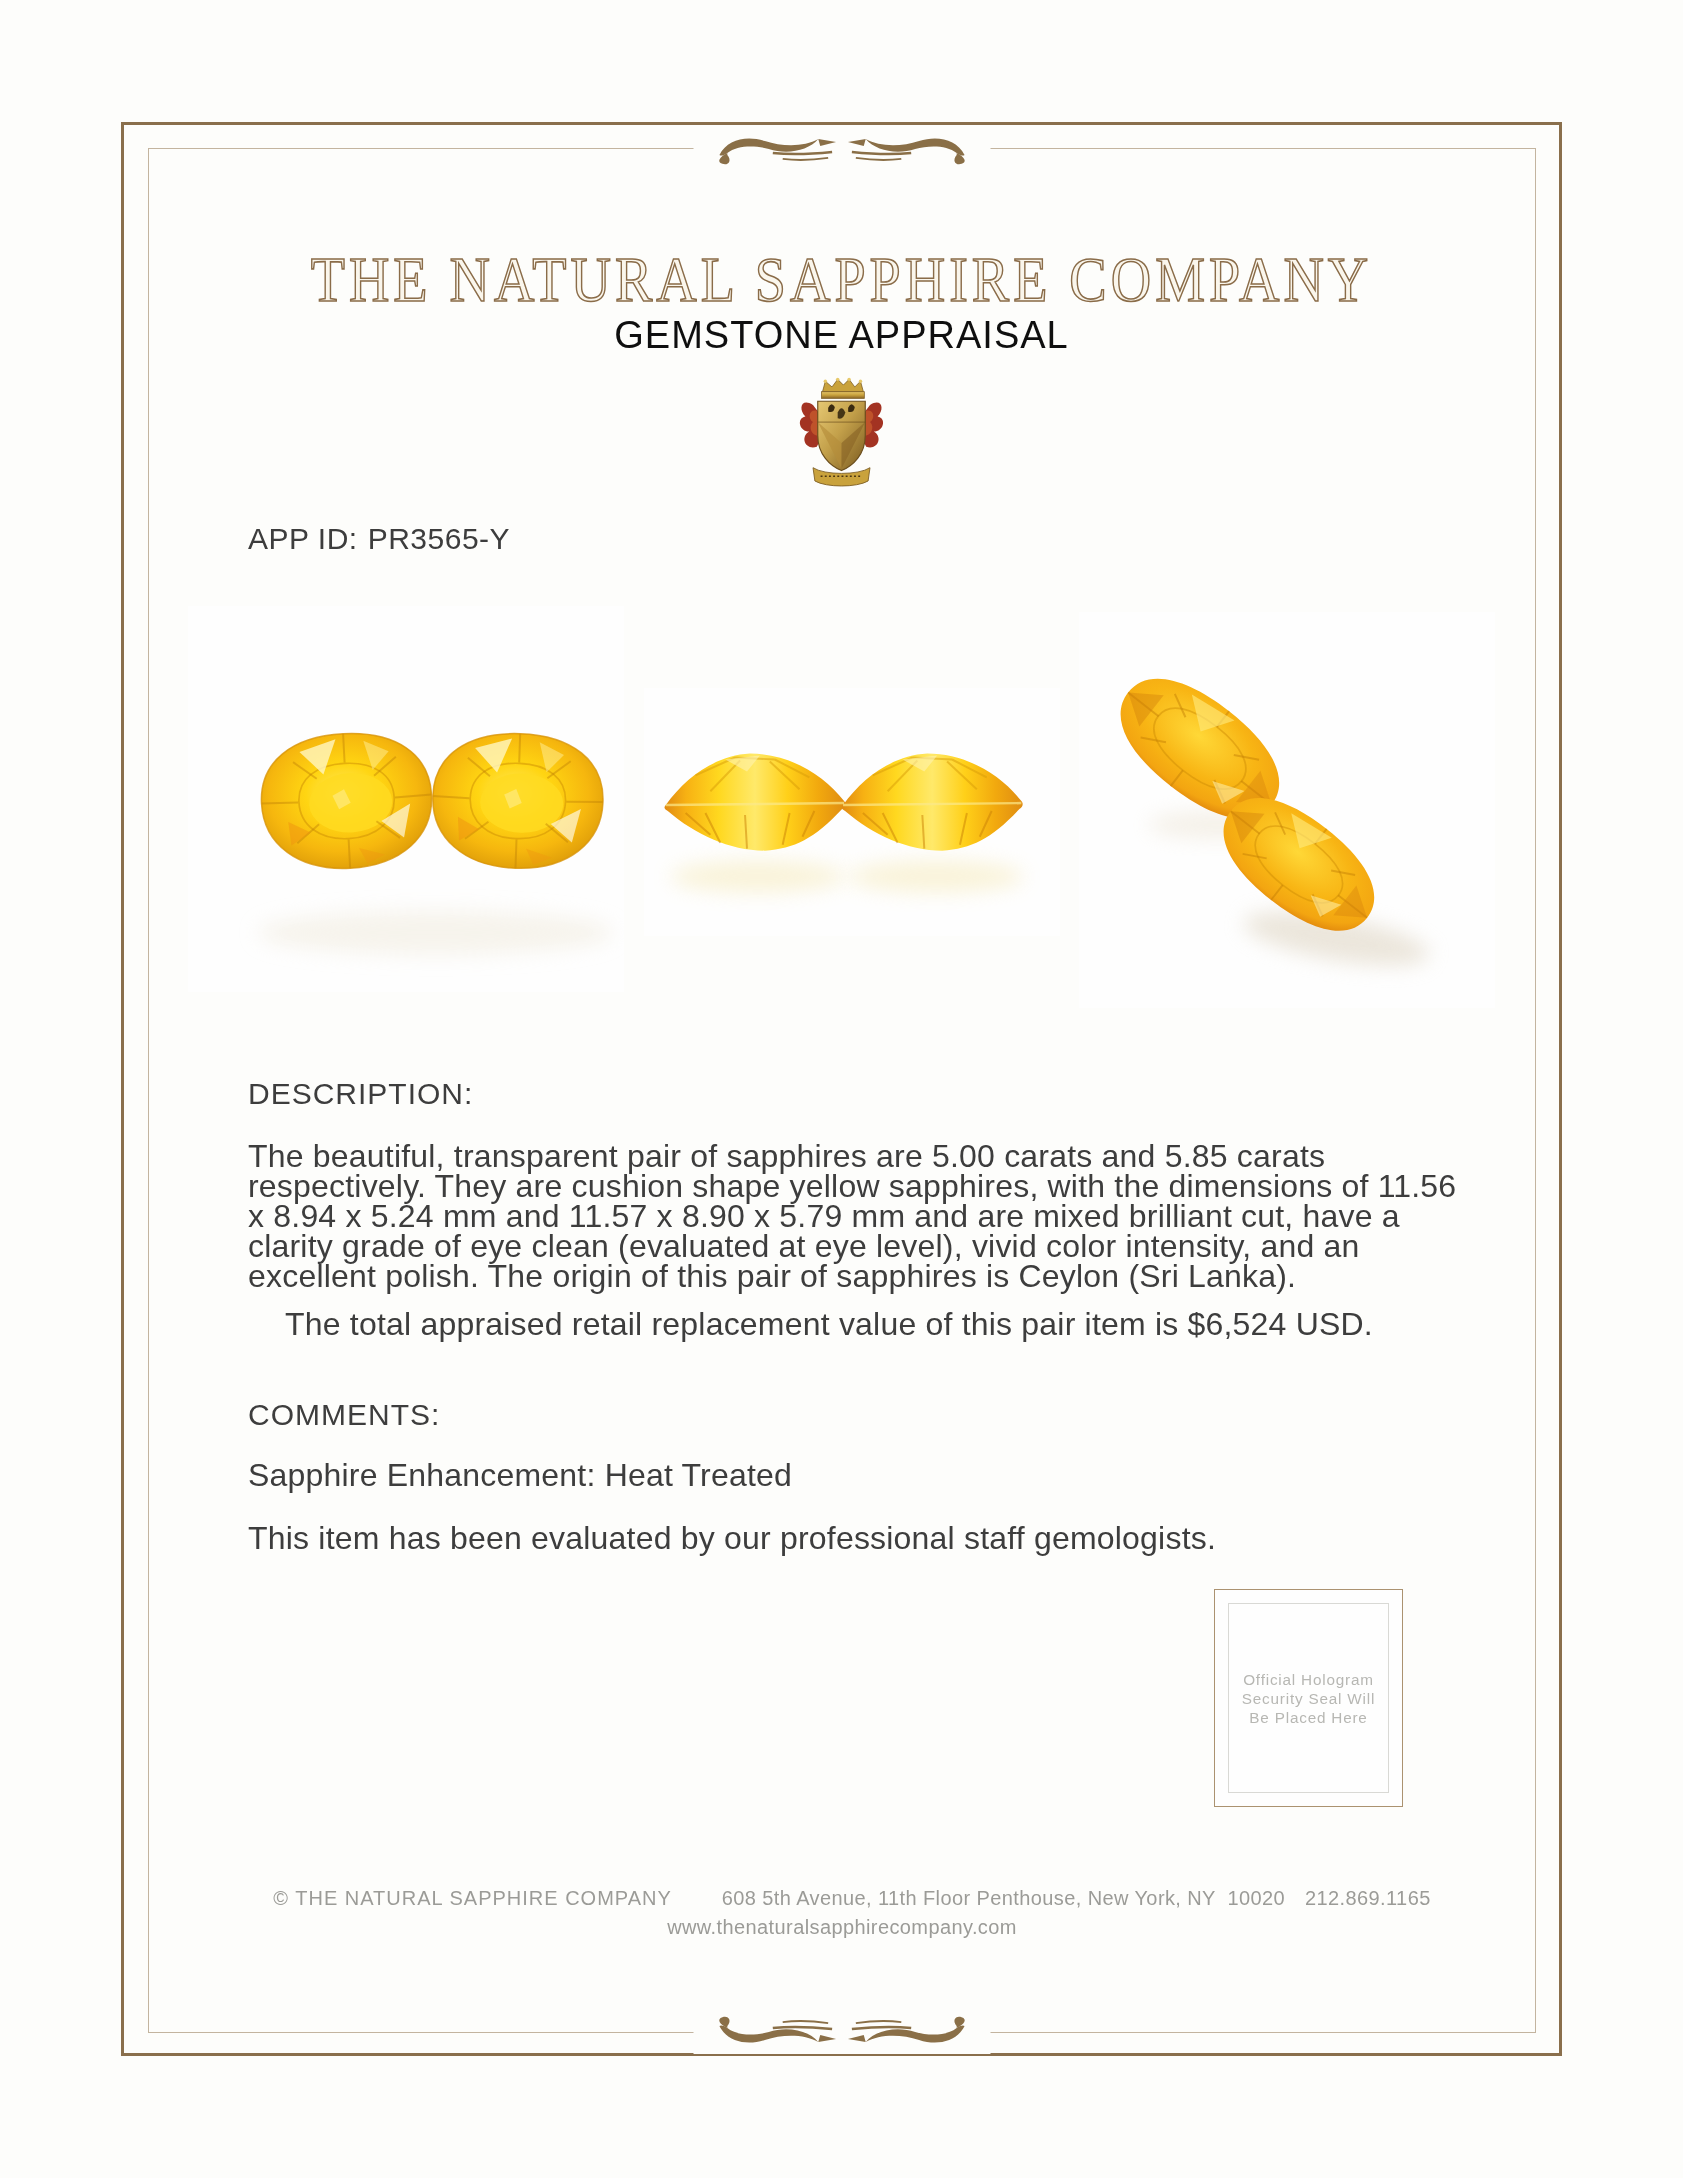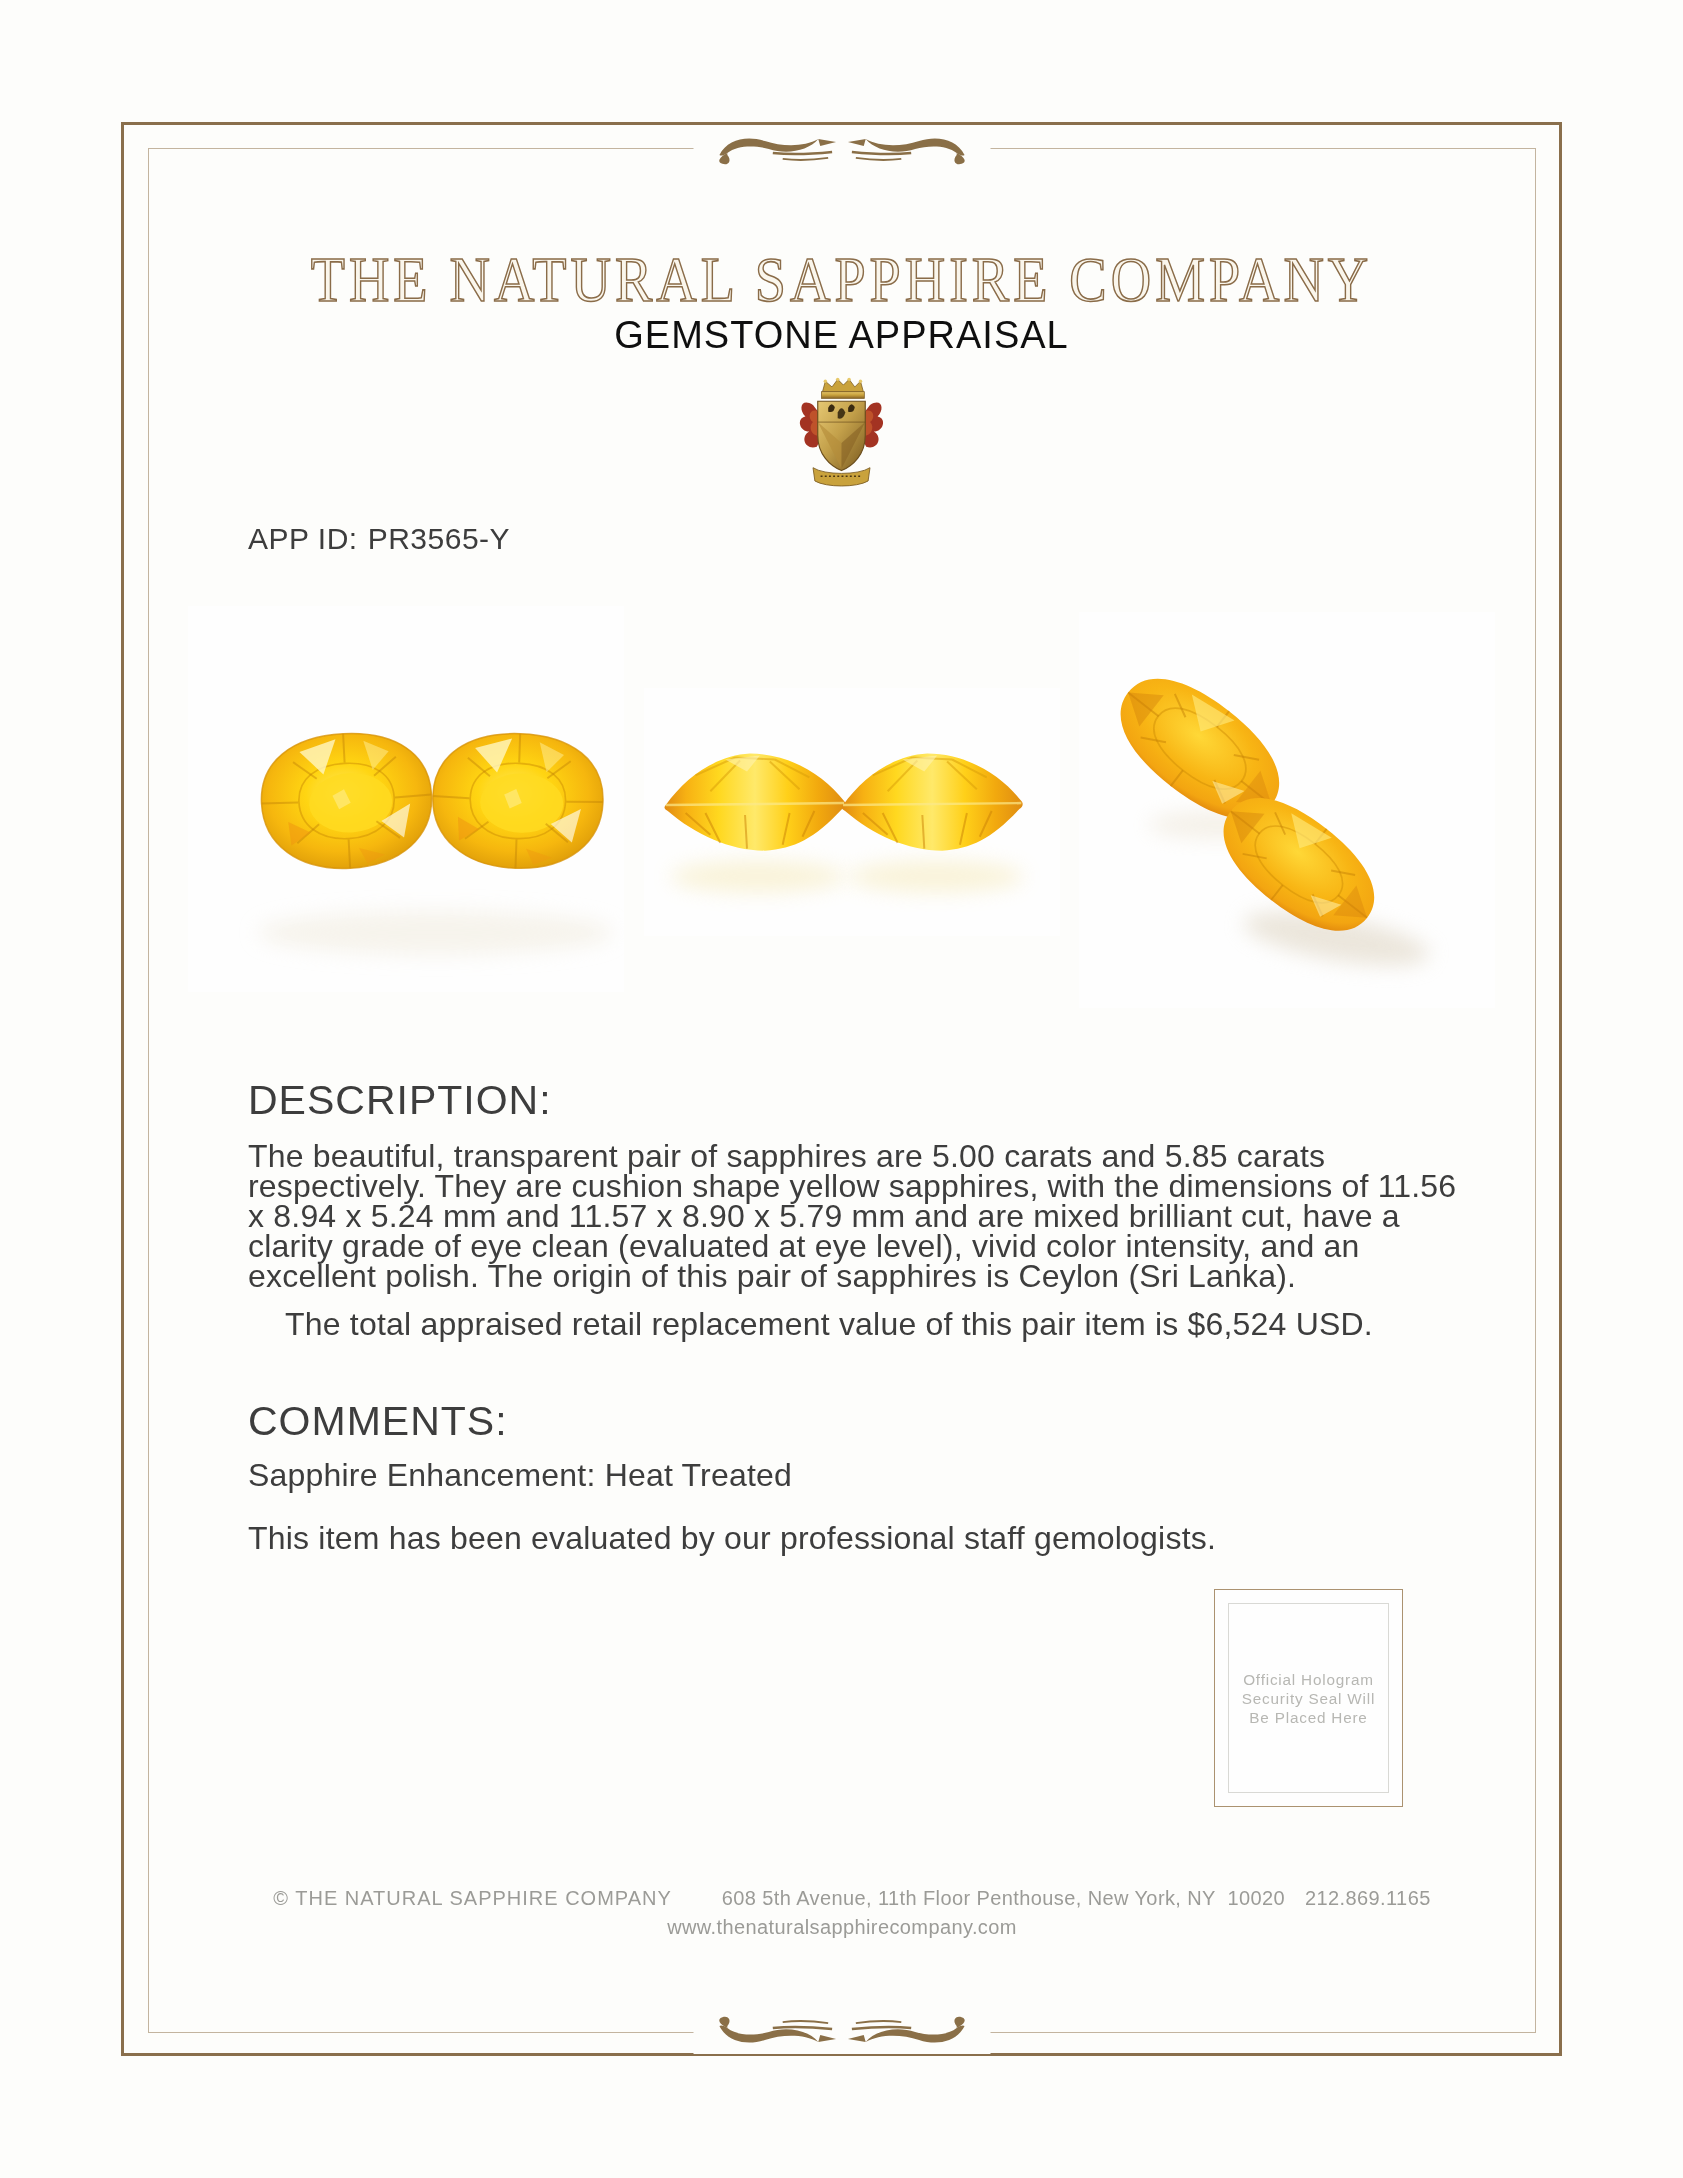--- a/index.html
+++ b/index.html
@@ -30,21 +30,21 @@
 
   .appid{position:absolute;left:248px;top:522px;font-size:30px;color:var(--text-dark,#3d3d3d);
     letter-spacing:0.5px;}
   .appid .val{margin-left:10px;}
 
   .photo{position:absolute;background:#fefefe;}
   .photo1{left:188px;top:606px;width:436px;height:386px;}
   .photo2{left:644px;top:688px;width:416px;height:248px;}
   .photo3{left:1079px;top:612px;width:416px;height:396px;}
 
-  .sect-heading{position:absolute;left:248px;font-size:41px;letter-spacing:1px;
+  .sect-heading{position:absolute;left:248px;font-size:30px;letter-spacing:1px;
     color:var(--text-dark,#3d3d3d);}
   .h-desc{top:1077px;}
   .h-comm{top:1398px;}
 
   .bodytext{position:absolute;left:248px;width:1220px;font-size:32px;line-height:30px;
     color:var(--text-dark,#3d3d3d);letter-spacing:0.2px;}
   .p-desc{top:1141px;}
   .p-value{top:1309px;margin-left:37px;}
   .p-enh{top:1460px;}
   .p-eval{top:1523px;}

